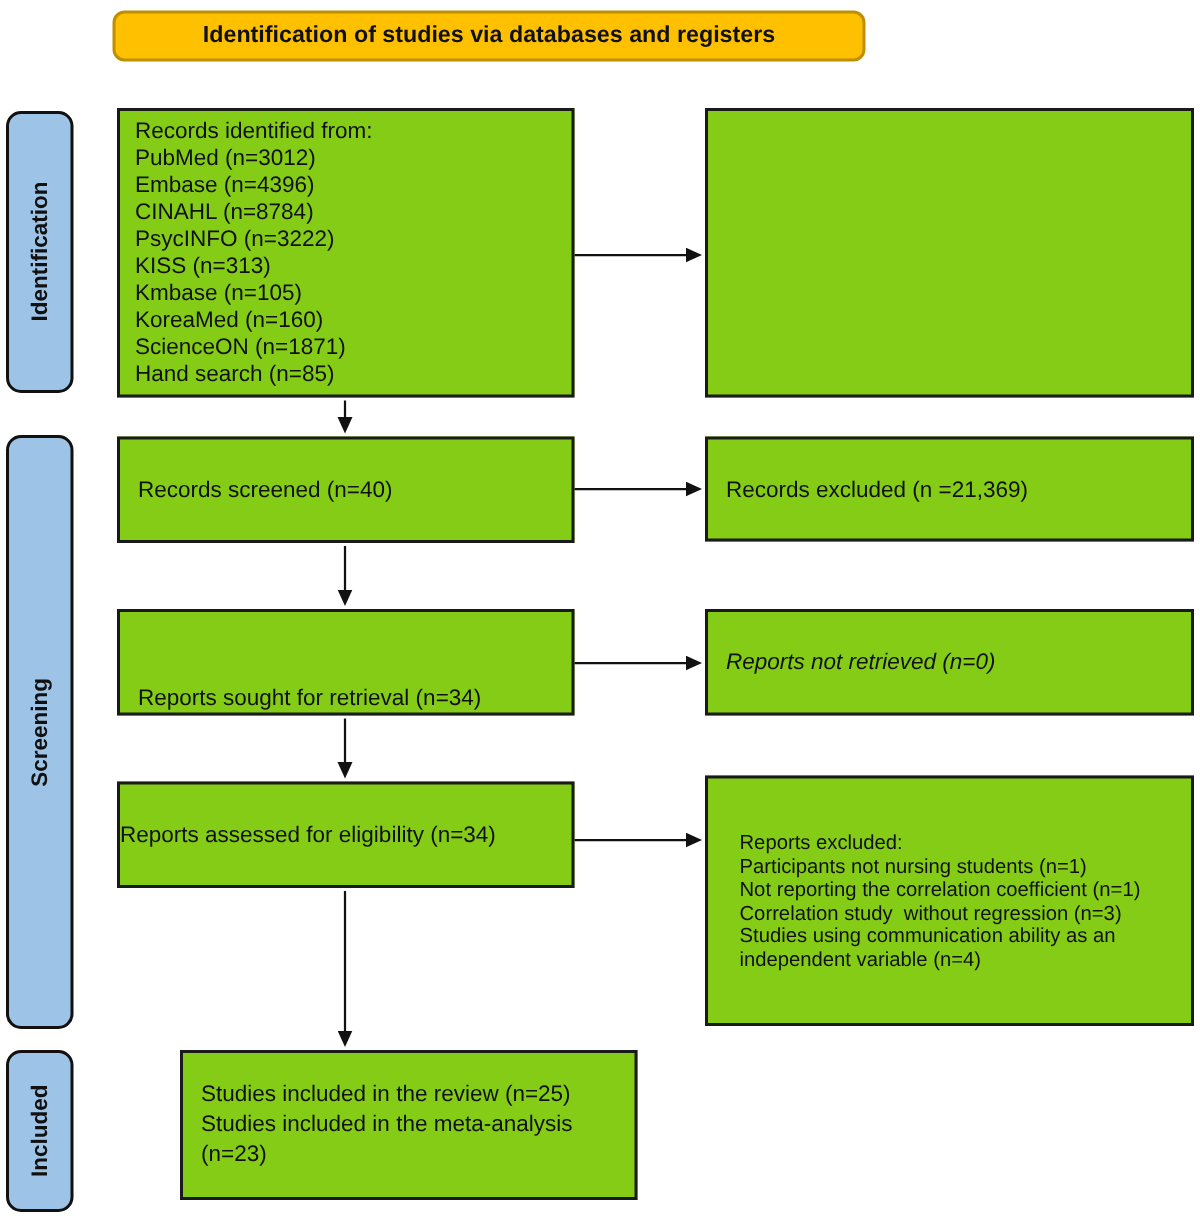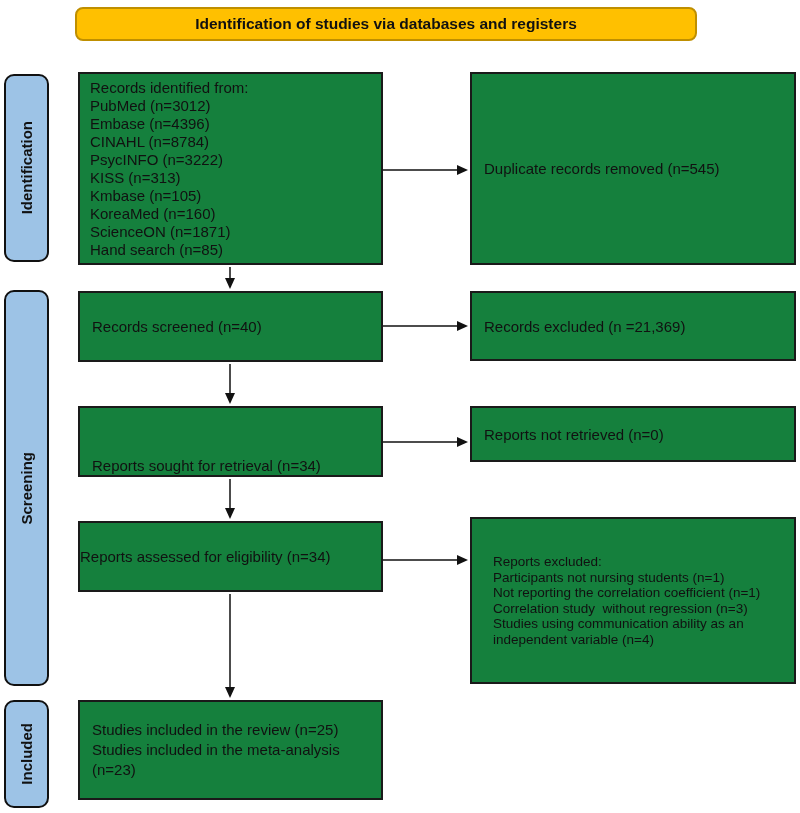--- a/index.html
+++ b/index.html
@@ -7,55 +7,55 @@
     --banner-border:#BF8F00;
     --stage-fill:#9DC3E6;
     --box-border:#1A1A1A;
   }
   html,body{margin:0;padding:0;}
   body{
     width:800px;height:813px;position:relative;background:#ffffff;
     font-family:"Liberation Sans",sans-serif;color:#111;overflow:hidden;
   }
   .banner{
-    position:absolute;left:75px;top:7px;width:622px;height:34px;
+    position:absolute;left:75px;top:7px;width:502px;height:34px;
     background:var(--banner-fill);border:2px solid var(--banner-border);
     border-radius:8px;box-sizing:border-box;
     display:flex;align-items:center;justify-content:center;
     font-weight:bold;font-size:15.5px;
   }
   .stage{
     position:absolute;left:4px;width:45px;
     background:var(--stage-fill);border:2px solid #111;border-radius:10px;
     box-sizing:border-box;display:flex;align-items:center;justify-content:center;
     font-weight:bold;font-size:15px;
   }
   .stage span{writing-mode:vertical-rl;transform:rotate(180deg);white-space:nowrap;}
   #stage-identification{top:74px;height:188px;}
   #stage-screening{top:290px;height:396px;}
   #stage-included{top:700px;height:108px;}
 
   .box{
-    position:absolute;background:#15803d;border:2px solid var(--box-border);
+    position:absolute;background:#84cc16;border:2px solid var(--box-border);
     box-sizing:border-box;display:flex;flex-direction:column;justify-content:center;
     font-size:15px;line-height:19px;
   }
   .col-left{left:78px;width:305px;}
   .col-right{left:470px;width:326px;}
   .multiline{white-space:pre-wrap;}
 
   #box-records-identified{top:72px;height:193px;justify-content:flex-start;padding:5px 10px;line-height:18px;}
   #box-records-removed{top:72px;height:193px;padding:0 12px;line-height:19px;}
   #box-records-screened{top:291px;height:71px;padding:0 12px;}
   #box-records-excluded{top:291px;height:70px;padding:16px 12px;}
   #box-reports-sought{top:406px;height:71px;padding:0 12px;justify-content:flex-end;}
-  #box-reports-not-retrieved{top:406px;height:56px;padding:0 12px;}
+  #box-reports-not-retrieved{top:406px;height:71px;padding:0 12px;font-style:italic;}
   #box-reports-assessed{top:521px;height:71px;padding:0 0;}
   #box-reports-excluded{top:517px;height:167px;padding:0 8px 0 21px;font-size:13.5px;line-height:15.5px;}
-  #box-studies-included{top:700px;height:100px;padding:0 12px;line-height:20px;}
+  #box-studies-included{top:700px;height:100px;padding:0 12px;line-height:20px;margin-left:42px;}
 
   svg.arrows{position:absolute;left:0;top:0;pointer-events:none;}
   svg.arrows line{stroke:#111;stroke-width:1.5;}
 </style>
 </head>
 <body>
 
 <div class="banner">
   <span>Identification of studies via databases and registers</span>
 </div>
@@ -77,21 +77,20 @@
 CINAHL (n=8784)
 PsycINFO (n=3222)
 KISS (n=313)
 Kmbase (n=105)
 KoreaMed (n=160)
 ScienceON (n=1871)
 Hand search (n=85)</div>
 </div>
 
 <div class="box col-right" id="box-records-removed">
-  <div>Duplicate records removed (n=545)</div>
 </div>
 
 <div class="box col-left" id="box-records-screened">
   <div>Records screened (n=40)</div>
 </div>
 
 <div class="box col-right" id="box-records-excluded">
   <div>Records excluded (n =21,369)</div>
 </div>
 

